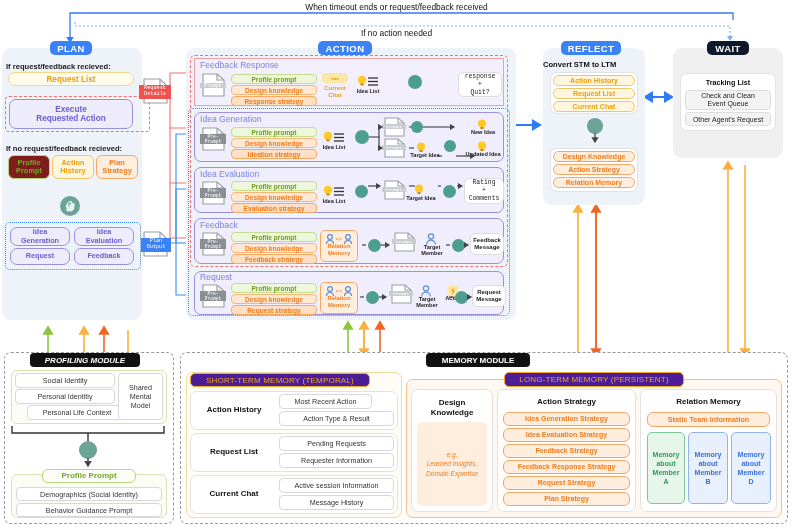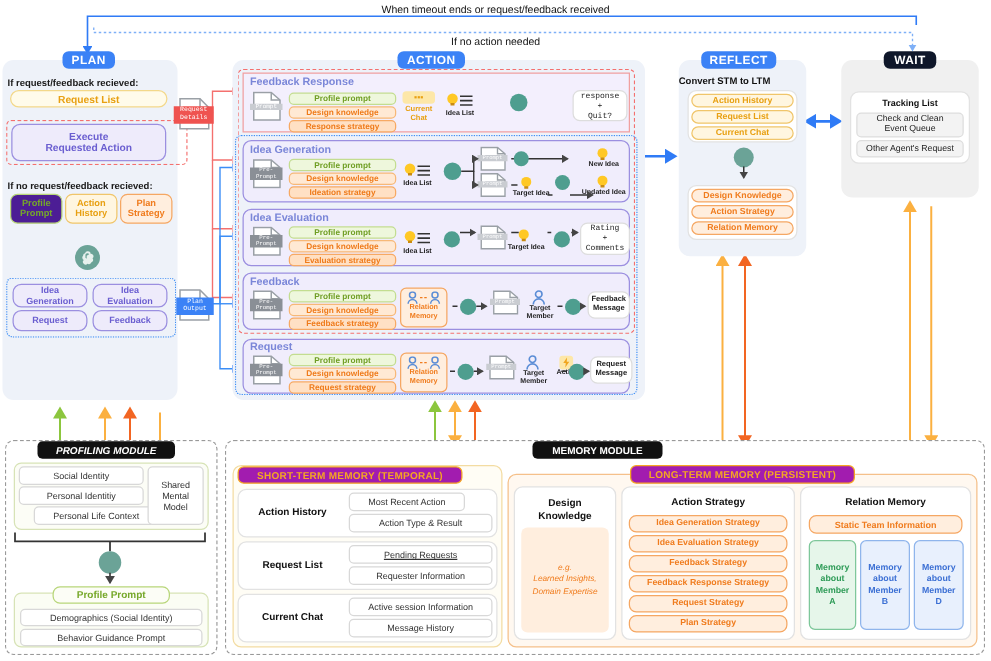--- a/index.html
+++ b/index.html
@@ -4,27 +4,27 @@
 <style>
   html,body{margin:0;padding:0;background:#ffffff;}
   body{width:793px;height:529px;position:relative;overflow:hidden;
        font-family:"Liberation Sans","DejaVu Sans",sans-serif;}
   .abs{position:absolute;box-sizing:border-box;}
   .stage-tag{border-radius:5px;color:#fff;font-weight:bold;font-size:9.5px;letter-spacing:.4px;
              display:flex;align-items:center;justify-content:center;height:14px;z-index:20;}
   .tag-blue{background:#3b82f6;}
   .tag-gray{background:#0f172a;}
   .panel{background:#eef2f9;border-radius:9px;}
-  .sub-title{font-size:8.6px;color:#7a86d8;font-weight:bold;}
+  .sub-title{font-size:8.6px;color:#7a86d8;font-weight:normal;}
   .cond{font-size:7.6px;font-weight:bold;color:#1a1a1a;}
   .yellowbox{background:#fffbea;border:1px solid #f3d88a;border-radius:7px;color:#e8a012;
              font-weight:bold;font-size:8.2px;display:flex;align-items:center;justify-content:center;}
   .purplebox{background:#eeebfb;border:1px solid #9b8fe0;border-radius:7px;color:#6a5ed0;
              font-weight:bold;font-size:8.2px;display:flex;align-items:center;justify-content:center;text-align:center;line-height:1.15;}
-  .greenbox{background:#4c1d95;border:1px solid #b8d67a;border-radius:6px;color:#76a82a;
+  .greenbox{background:#7f1d1d;border:1px solid #b8d67a;border-radius:6px;color:#76a82a;
             font-weight:bold;font-size:7.4px;display:flex;align-items:center;justify-content:center;text-align:center;line-height:1.1;}
   .amberbox{background:#fff6e0;border:1px solid #f0c56a;border-radius:6px;color:#e8a012;
             font-weight:bold;font-size:7.4px;display:flex;align-items:center;justify-content:center;text-align:center;line-height:1.1;}
   .orangebox{background:#ffeede;border:1px solid #f5a763;border-radius:6px;color:#f07c1e;
              font-weight:bold;font-size:7.4px;display:flex;align-items:center;justify-content:center;text-align:center;line-height:1.1;}
   .whitecard{background:#fff;border:1px solid #e2e2e2;border-radius:7px;}
   .mono{font-family:"Liberation Mono","DejaVu Sans Mono",monospace;}
   
   .arow{border:1px solid #9b8fe0;background:#f0edfc;border-radius:7px;}
   .arow-red{border:1px solid #f0a0a0;background:#f3effd;}
@@ -32,22 +32,22 @@
   .lbl-orange1{background:#ffe9d4;border:1px solid #f7b877;color:#ef7b1b;}
   .lbl-orange2{background:#ffe0c4;border:1px solid #f7a963;color:#ef7b1b;}
   .minilbl{font-size:6.6px;font-weight:bold;border-radius:4px;height:10px;
            display:flex;align-items:center;justify-content:center;}
   .outbox{background:#fff;border:1px solid #ddd;border-radius:6px;font-size:6.4px;
           display:flex;align-items:center;justify-content:center;text-align:center;line-height:1.25;color:#222;}
   .cap{font-size:5.6px;font-weight:bold;color:#1c1c1c;text-align:center;line-height:1;}
   
   .modtag{background:#111;color:#fff;font-weight:bold;font-size:8px;border-radius:4px;
           display:flex;align-items:center;justify-content:center;z-index:12;}
-  .memtag{background:#a21caf;border:1.4px solid #f5a623;border-radius:5px;color:#f5a623;
-          font-weight:bold;font-size:8px;display:flex;align-items:center;justify-content:center;z-index:12;letter-spacing:.2px;}
+  .memtag{background:#4c1d95;border:1.4px solid #f5a623;border-radius:5px;color:#f5a623;
+          font-weight:normal;font-size:8px;display:flex;align-items:center;justify-content:center;z-index:12;letter-spacing:.2px;}
   .mkey{font-size:8px;font-weight:bold;color:#111;display:flex;align-items:center;justify-content:center;text-align:center;line-height:1.1;}
   .mval{background:#fff;border:1px solid #d8d8d8;border-radius:4px;font-size:7.2px;color:#333;
         display:flex;align-items:center;justify-content:center;text-align:center;}
   svg.ov{position:absolute;left:0;top:0;width:793px;height:529px;pointer-events:none;}
 </style>
 </head>
 <body>
 
 <svg class="ov">
   <defs>
@@ -490,21 +490,21 @@
 <div class="abs modtag" style="left:426px;top:353px;width:104px;height:14px;">MEMORY MODULE</div>
 
 <div class="abs" style="left:186px;top:372px;width:216px;height:146px;background:#fffdf5;border:1px solid #f3dca2;border-radius:7px;"></div>
 <div class="abs memtag" style="left:190px;top:373px;width:180px;height:14px;">SHORT-TERM MEMORY (TEMPORAL)</div>
 <div class="abs whitecard" style="left:190px;top:391px;width:208px;height:39px;"></div>
 <div class="abs mkey" style="left:192px;top:391px;width:84px;height:39px;">Action History</div>
 <div class="abs mval" style="left:279px;top:394px;width:93px;height:15px;">Most Recent Action</div>
 <div class="abs mval" style="left:279px;top:411px;width:115px;height:15px;">Action Type &amp; Result</div>
 <div class="abs whitecard" style="left:190px;top:433px;width:208px;height:39px;"></div>
 <div class="abs mkey" style="left:192px;top:433px;width:84px;height:39px;">Request List</div>
-<div class="abs mval" style="left:279px;top:436px;width:115px;height:15px;text-decoration:underline;">Pending Requests</div>
+<div class="abs mval" style="left:279px;top:436px;width:115px;height:15px;">Pending Requests</div>
 <div class="abs mval" style="left:279px;top:453px;width:115px;height:15px;">Requester Information</div>
 <div class="abs whitecard" style="left:190px;top:475px;width:208px;height:39px;"></div>
 <div class="abs mkey" style="left:192px;top:475px;width:84px;height:39px;">Current Chat</div>
 <div class="abs mval" style="left:279px;top:478px;width:115px;height:15px;">Active session Information</div>
 <div class="abs mval" style="left:279px;top:495px;width:115px;height:15px;">Message History</div>
 
 <div class="abs" style="left:406px;top:379px;width:376px;height:139px;background:#fff8f0;border:1px solid #f5c08a;border-radius:7px;"></div>
 <div class="abs memtag" style="left:504px;top:372px;width:180px;height:15px;">LONG-TERM MEMORY (PERSISTENT)</div>
 
 <div class="abs whitecard" style="left:411px;top:389px;width:82px;height:123px;"></div>

